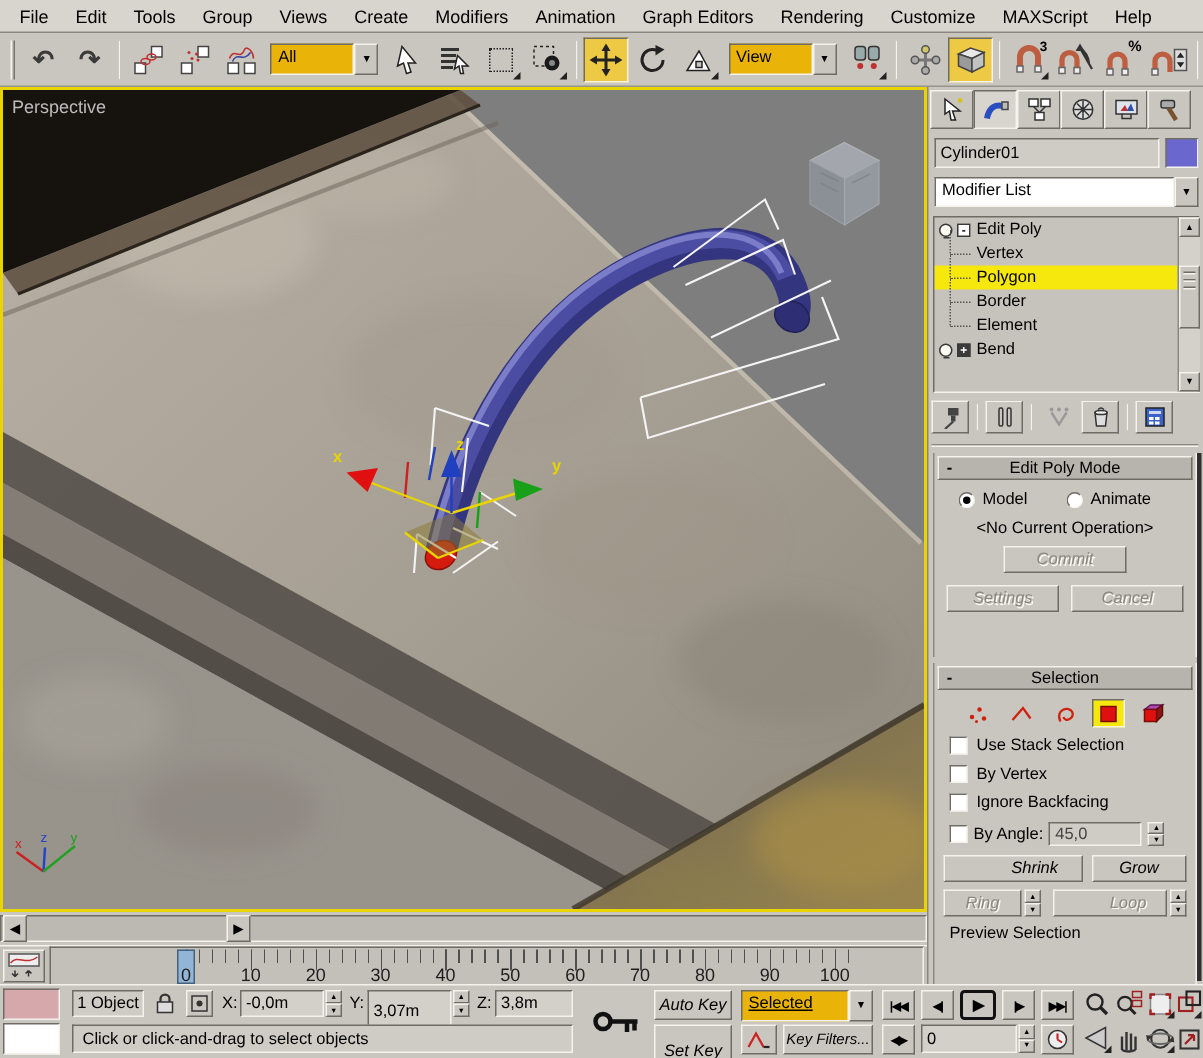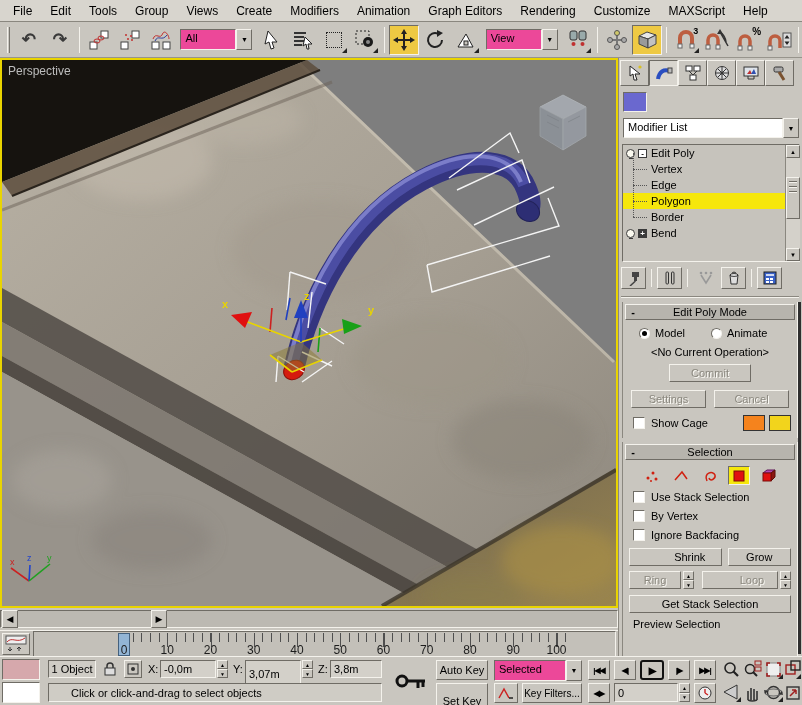--- a/index.html
+++ b/index.html
@@ -21,21 +21,21 @@
   .toolbar { position:absolute; left:0; top:22px; width:802px; height:36px; background:#c9c6bf;
              border-bottom:1px solid #97948c; display:flex; align-items:center; padding-left:4px; gap:1px; }
   .tgrip { width:3px; height:26px; border-left:1px solid #f4f2ec; border-right:1px solid #76736c; margin:0 3px; }
   .tsep { width:1px; height:26px; background:#8f8c84; border-right:1px solid #f4f2ec; margin:0 3px; }
   .tbtn { width:30px; height:30px; display:flex; align-items:center; justify-content:center;
           position:relative; background:transparent; border:1px solid transparent; }
   .tbtn.active { background:#eec943; border:1px solid; border-color:#6f6c65 #f4f2ec #f4f2ec #6f6c65; }
   .fly::after { content:""; position:absolute; right:1px; bottom:1px; border-left:5px solid transparent; border-bottom:5px solid #222; }
   .glyph { font-size:17px; font-weight:bold; color:#3a3a3a; }
   .dd { height:21px; display:flex; align-items:stretch; }
-  .ddval { background:#ec4899; border:1px solid; border-color:#6f6c65 #f4f2ec #f4f2ec #6f6c65;
+  .ddval { background:#eab308; border:1px solid; border-color:#6f6c65 #f4f2ec #f4f2ec #6f6c65;
            padding:2px 4px; font-size:11px; width:56px; }
   .ddbtn { width:16px; display:flex; align-items:center; justify-content:center; font-size:7px; }
 
   
   .viewport { position:absolute; left:0; top:58px; width:618px; height:550px;
               border:2px solid #e9d400; background:#7e7e7e; }
 
   
   .cmdpanel { position:absolute; left:618px; top:58px; width:184px; height:598px; background:#c9c6bf;
               border-left:1px solid #8a877f; overflow:hidden; }
@@ -74,21 +74,21 @@
   .rtitle { height:16px; background:#b7b4ad; border:1px solid; border-color:#f4f2ec #6f6c65 #6f6c65 #f4f2ec;
             display:flex; align-items:center; font-size:11px; margin-top:2px; }
   .rminus { width:14px; text-align:center; font-weight:bold; }
   .rlabel { flex:1; text-align:center; margin-right:14px; }
 
   .radiorow { display:flex; gap:26px; margin:7px 0 0 14px; align-items:center; }
   .radio { display:flex; align-items:center; gap:5px; }
   .rdot { width:11px; height:11px; border-radius:50%; background:#fff; border:1px solid; border-color:#6f6c65 #f4f2ec #f4f2ec #6f6c65; position:relative; }
   .rdot.on::after { content:""; position:absolute; left:2px; top:2px; width:5px; height:5px; border-radius:50%; background:#000; }
   .centertxt { text-align:center; margin-top:7px; }
-  .pbtn { height:18px; display:flex; align-items:center; justify-content:center; font-size:11px; }
+  .pbtn { height:18px; display:flex; align-items:center; justify-content:center; font-size:11px;font-style:italic; }
   .cbrow { display:flex; align-items:center; gap:6px; margin:5px 0 0 8px; height:14px; }
   .cb { width:12px; height:12px; background:#fff; border:1px solid; border-color:#6f6c65 #f4f2ec #f4f2ec #6f6c65; }
   .swatch { width:22px; height:16px; border:1px solid #333; }
   .spin { width:11px; display:flex; flex-direction:column; }
   .spin span { flex:1; display:flex; align-items:center; justify-content:center; font-size:5px; }
   .sofield { background:#cfccc5; border:1px solid; border-color:#6f6c65 #f4f2ec #f4f2ec #6f6c65; font-size:11px; color:#444;
              font-family:"Liberation Sans",sans-serif; padding:0 3px; }
   .subicons { display:flex; gap:7px; justify-content:center; margin-top:6px; }
   .soi { width:22px; height:19px; display:flex; align-items:center; justify-content:center; }
   .soi.activeso { background:#f6e70c; border:1px solid; border-color:#6f6c65 #f4f2ec #f4f2ec #6f6c65; }
@@ -443,49 +443,50 @@
       </div>
       <div class="tab">
         <svg width="18" height="18">
             <rect x="3" y="3" width="9" height="5" rx="1.5" fill="#aaa" stroke="#333"></rect>
             <path d="M8,8 L13,16" stroke="#7a5230" stroke-width="3"></path>
           </svg>
       </div>
     </div>
 
     <div class="namerow">
+      <input class="namefield" value="Cylinder01" style="">
       <div class="colorswatch"></div>
     </div>
 
     <div class="modlist">
       <div class="ddval">Modifier List</div>
       <div class="ddbtn raised">▼</div>
     </div>
 
     <div class="stacklist">
         <div class="srow mod">
           <span class="bulb"></span>
           <span class="ebox">-</span>
           <span>Edit Poly</span>
         </div>
         <div class="srow sub">
           <span class="tree"></span>
           <span>Vertex</span>
         </div>
-        <div class="srow sub">
-          <span class="tree"></span>
-          <span>Edge</span>
-        </div>
         <div class="srow sub sel">
           <span class="tree"></span>
           <span>Polygon</span>
         </div>
         <div class="srow sub">
           <span class="tree"></span>
           <span>Border</span>
+        </div>
+        <div class="srow sub">
+          <span class="tree"></span>
+          <span>Element</span>
         </div>
         <div class="srow mod">
           <span class="bulb"></span>
           <span class="ebox plus">+</span>
           <span>Bend</span>
         </div>
       </div>
     <div class="stackscroll" style="position:absolute; left:166px; top:87px; height:116px;">
       <div class="sbtn raised" style="top:0;">▲</div>
       <div class="sthumb raised">
@@ -554,26 +555,20 @@
         <div class="radio">
           <span class="rdot"></span>
           <span>Animate</span>
         </div>
       </div>
       <div class="centertxt">&lt;No Current Operation&gt;</div>
       <div class="pbtn raised disabledtxt" style="width:82px; margin:6px auto 0;">Commit</div>
       <div style="display:flex; gap:8px; margin:8px 6px 0;">
         <div class="pbtn raised disabledtxt" style="flex:1;">Settings</div>
         <div class="pbtn raised disabledtxt" style="flex:1;">Cancel</div>
-      </div>
-      <div style="display:flex; align-items:center; margin:7px 4px 0 8px;">
-        <span class="cb"></span>
-        <span style="margin-left:6px;">Show Cage</span>
-        <span class="swatch" style="margin-left:auto; background:#f5831d;"></span>
-        <span class="swatch" style="margin-left:4px; background:#f2d41c;"></span>
       </div>
     </div>
 
     <div class="rollout" style="top:384px; height:214px; overflow:hidden;">
       <div class="rtitle">
         <span class="rminus">-</span>
         <span class="rlabel">Selection</span>
       </div>
       <div class="subicons">
         <div class="soi">
@@ -614,37 +609,45 @@
           </div>
           <div class="cbrow">
             <span class="cb"></span>
             <span>By Vertex</span>
           </div>
           <div class="cbrow">
             <span class="cb"></span>
             <span>Ignore Backfacing</span>
           </div>
         </div>
+      <div style="display:flex; align-items:center; gap:4px; margin:6px 0 0 8px;">
+        <span class="cb"></span>
+        <span>By Angle:</span>
+        <input class="sofield" style="width: 62px; height: 16px;" value="45,0">
+        <span class="spin" style="height:16px;">
+            <span class="raised">▲</span>
+            <span class="raised">▼</span>
+          </span>
+      </div>
       <div style="display:flex; gap:6px; margin:6px 4px 0;">
         <div class="pbtn raised" style="flex:1;padding-left:29px;">Shrink</div>
         <div class="pbtn raised" style="flex:1;">Grow</div>
       </div>
       <div style="display:flex; gap:2px; margin:5px 4px 0; align-items:center;">
         <div class="pbtn raised disabledtxt" style="flex:1;">Ring</div>
         <span class="spin" style="height:18px;">
             <span class="raised">▲</span>
             <span class="raised">▼</span>
           </span>
         <div class="pbtn raised disabledtxt" style="flex:1; margin-left:6px;padding-left:24px;">Loop</div>
         <span class="spin" style="height:18px;">
             <span class="raised">▲</span>
             <span class="raised">▼</span>
           </span>
       </div>
-      <div class="pbtn raised" style="margin:6px 4px 0;">Get Stack Selection</div>
       <div style="height:11px; overflow:hidden; margin:5px 0 0 8px;">
         <span>Preview Selection</span>
       </div>
     </div>
     <div class="panelscroll"></div>
   </div>
 
   <div class="timeslider">
     <div class="tchannel"></div>
     <div class="tarrow raised" style="left:2px;">◀</div>
@@ -714,21 +717,21 @@
       <svg width="34" height="26">
           <circle cx="8" cy="13" r="5" fill="none" stroke="#111" stroke-width="3"></circle>
           <path d="M13,13 H31 M24,13 V20 M29,13 V19" stroke="#111" stroke-width="3" fill="none"></path>
         </svg>
     </div>
 
     <div class="abs raised pbtn" style="left:436px; top:3px; width:52px; height:20px;">Auto Key</div>
     <div class="abs raised pbtn" style="left:436px; top:26px; width:52px; height:36px;">Set Key</div>
 
     <div class="abs dd" style="left:494px; top:3px; width:88px;">
-      <div class="ddval" style="flex:1;">Selected</div>
+      <div class="ddval" style="flex:1;text-decoration:underline;">Selected</div>
       <div class="ddbtn raised">▼</div>
     </div>
     <div class="abs raised" style="left:494px; top:26px; width:24px; height:20px; display:flex; align-items:center; justify-content:center;">
       <svg width="16" height="14">
           <path d="M1,12 L6,3 L11,12" fill="none" stroke="#c22" stroke-width="1.5"></path>
           <path d="M11,12 h4" stroke="#222" stroke-width="1.5"></path>
         </svg>
     </div>
     <div class="abs raised pbtn" style="left:522px; top:26px; width:60px; height:20px; font-size:10px;">Key Filters...</div>
 
@@ -744,21 +747,21 @@
         <span class="raised">▲</span>
         <span class="raised">▼</span>
       </span>
     <div class="abs raised" style="left:694px; top:26px; width:22px; height:20px; display:flex; align-items:center; justify-content:center;">
       <svg width="14" height="14">
           <circle cx="7" cy="7" r="6" fill="#eee" stroke="#333"></circle>
           <path d="M7,7 V3 M7,7 L10,9" stroke="#c22" stroke-width="1.4" fill="none"></path>
         </svg>
     </div>
 
-    <div class="abs sunken" style="left:48px; top:26px; width:334px; height:19px; display:flex; align-items:center; padding-left:22px;">Click or click-and-drag to select objects</div>
+    <div class="abs sunken" style="left:48px; top:26px; width:334px; height:19px; display:flex; align-items:center; padding-left:6px;">Click or click-and-drag to select objects</div>
 
     <div class="abs" style="left:722px; top:3px; width:20px; height:20px;">
       <svg width="19" height="19">
           <circle cx="8" cy="8" r="5" fill="none" stroke="#222" stroke-width="1.6"></circle>
           <path d="M11.5,11.5 L16,16" stroke="#222" stroke-width="2.2"></path>
         </svg>
     </div>
     <div class="abs" style="left:743px; top:3px; width:20px; height:20px;">
       <svg width="19" height="19">
           <circle cx="7" cy="9" r="4.5" fill="none" stroke="#222" stroke-width="1.5"></circle>

